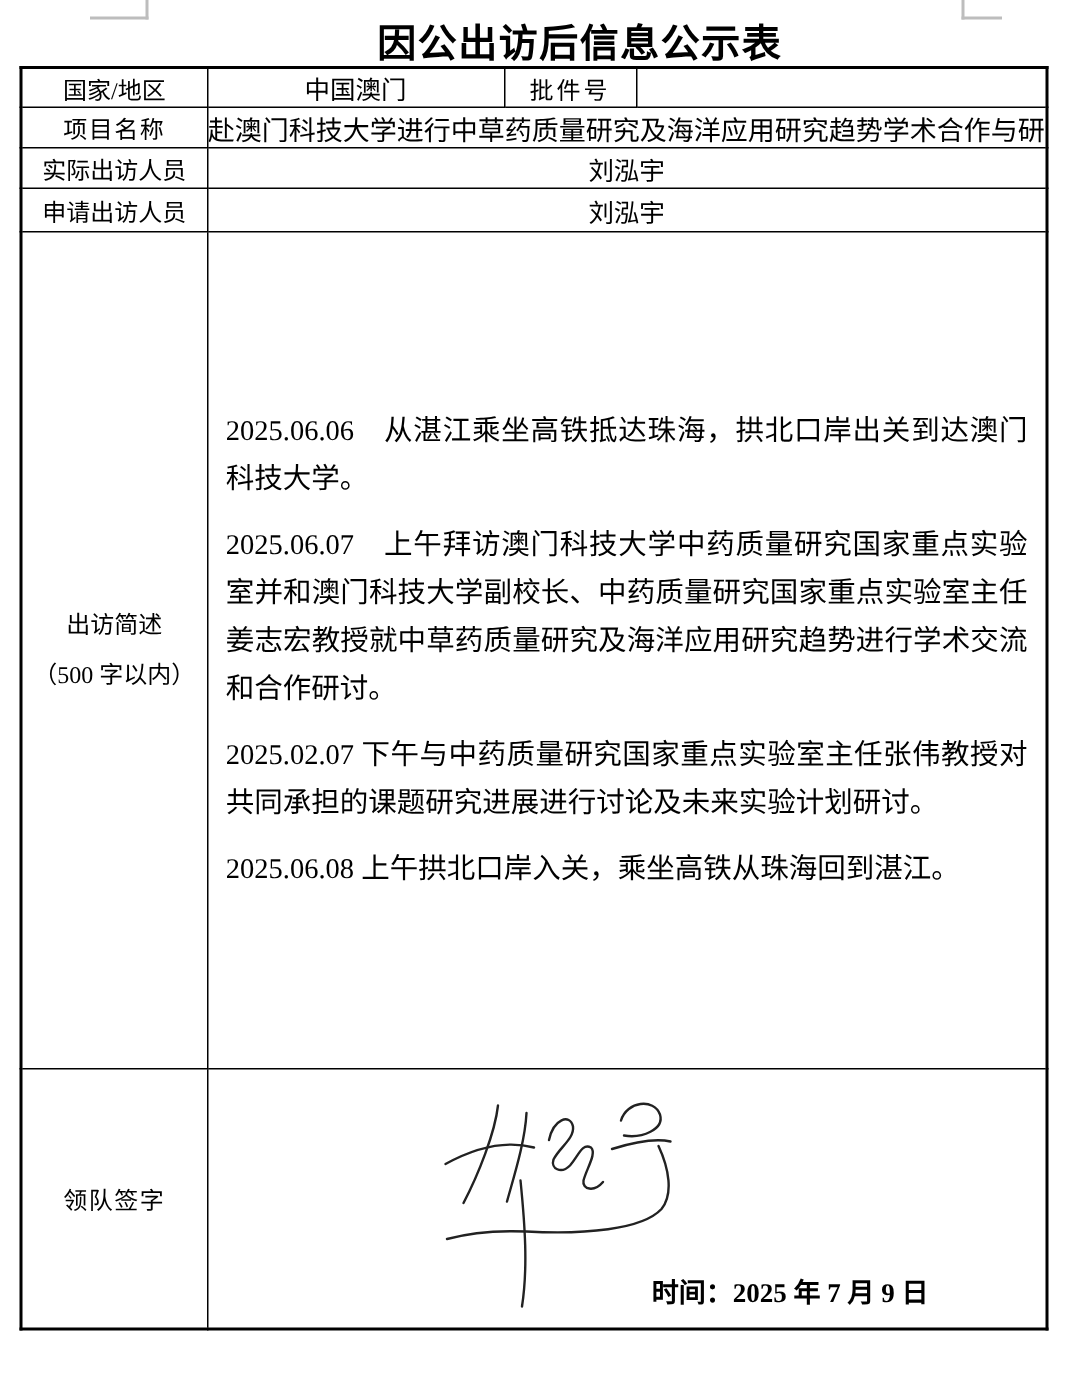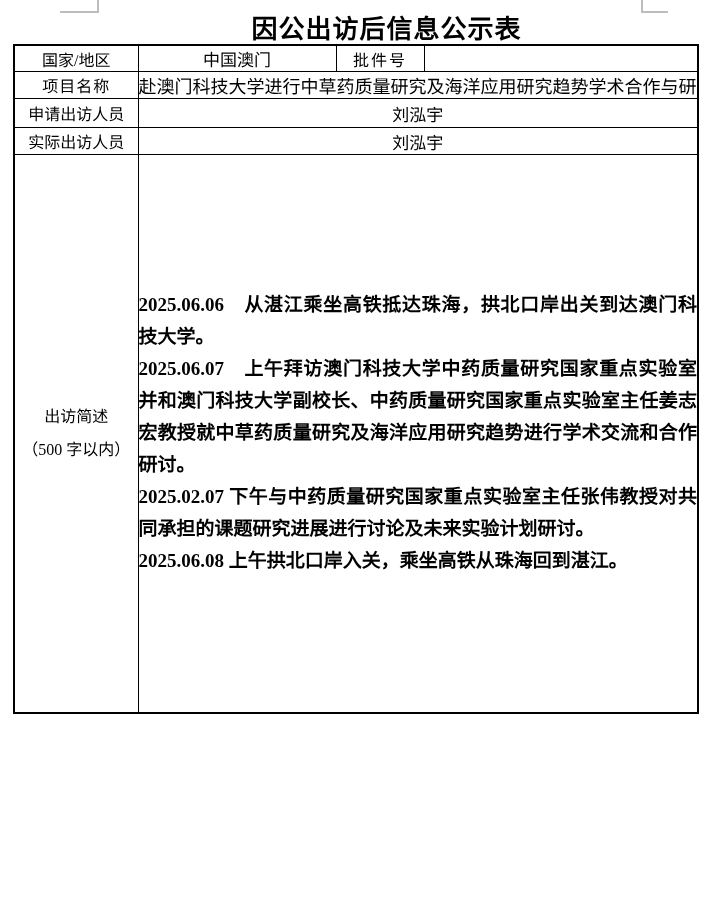--- a/index.html
+++ b/index.html
@@ -57,21 +57,21 @@
   }
 
   td.summary-cell {
     vertical-align: top;
     padding: 15px 6px 0 8px;
     font-size: 19px;
     line-height: 32px;
     text-align: justify;
     word-break: break-all;
   }
-  td.summary-cell p { margin: 0; font-weight: bold; }
+  td.summary-cell p { margin: 12px; }
 
   td.summary-label { line-height: 33px; font-size: 16px; }
   td.summary-label .lbl-line { display: block; }
 
   td.sig-cell { position: relative; }
   .sig-time {
     position: absolute; right: 78px; bottom: 12px;
     font-weight: bold; font-size: 18px;
     white-space: nowrap;
   }
@@ -100,34 +100,54 @@
     <tr style="height:26px;">
       <td class="label">国家/地区</td>
       <td class="value">中国澳门</td>
       <td class="label" style="letter-spacing:2px;">批件号</td>
       <td class="value"></td>
     </tr>
     <tr style="height:26px;">
       <td class="label" style="letter-spacing:1px;">项目名称</td>
       <td class="project-value" colspan="3">赴澳门科技大学进行中草药质量研究及海洋应用研究趋势学术合作与研讨</td>
     </tr>
+    <tr style="height:27px;">
+      <td class="label">实际出访人员</td>
+      <td class="value" colspan="3">刘泓宇</td>
+    </tr>
     <tr style="height:29px;">
       <td class="label">申请出访人员</td>
-      <td class="value" colspan="3">刘泓宇</td>
-    </tr>
-    <tr style="height:27px;">
-      <td class="label">实际出访人员</td>
       <td class="value" colspan="3">刘泓宇</td>
     </tr>
     <tr style="height:558px;">
       <td class="label summary-label">
         <span class="lbl-line">出访简述</span>
         <span class="lbl-line">（500 字以内）</span>
       </td>
       <td class="summary-cell" colspan="3">
         <p>2025.06.06　从湛江乘坐高铁抵达珠海，拱北口岸出关到达澳门科技大学。</p>
         <p>2025.06.07　上午拜访澳门科技大学中药质量研究国家重点实验室并和澳门科技大学副校长、中药质量研究国家重点实验室主任姜志宏教授就中草药质量研究及海洋应用研究趋势进行学术交流和合作研讨。</p>
         <p>2025.02.07  下午与中药质量研究国家重点实验室主任张伟教授对共同承担的课题研究进展进行讨论及未来实验计划研讨。</p>
         <p>2025.06.08  上午拱北口岸入关，乘坐高铁从珠海回到湛江。</p>
       </td>
     </tr>
+    <tr style="height:173px;">
+      <td class="label" style="letter-spacing:1px;">领队签字</td>
+      <td class="sig-cell" colspan="3">
+        <svg class="signature" width="172" height="150" viewBox="0 0 172 150" xmlns="http://www.w3.org/2000/svg">
+
+          <path d="M43,6 C41,24 30,52 20,71"></path>
+          <path d="M8,45 C28,34 48,29 67,34"></path>
+          <path d="M62,11 C61,30 54,52 49,70"></path>
+
+          <path d="M58,56 C61,86 63,114 59,140"></path>
+
+          <path d="M77,29 C80,15 91,11 93,20 C94,28 84,34 80,42 C78,48 85,52 91,46 C97,39 99,31 105,34 C109,38 102,48 100,56 C99,62 107,64 113,57"></path>
+
+          <path d="M125,16 C129,3 147,1 151,12 C154,22 139,28 127,26"></path>
+          <path d="M119,35 C135,30 149,28 158,30"></path>
+          <path d="M150,33 C157,48 160,65 152,75 C139,89 100,92 62,90 C38,89 20,92 9,95"></path>
+        </svg>
+        <div class="sig-time">时间：2025 年 7 月 9 日</div>
+      </td>
+    </tr>
   </tbody>
 </table>
 
 </body></html>

